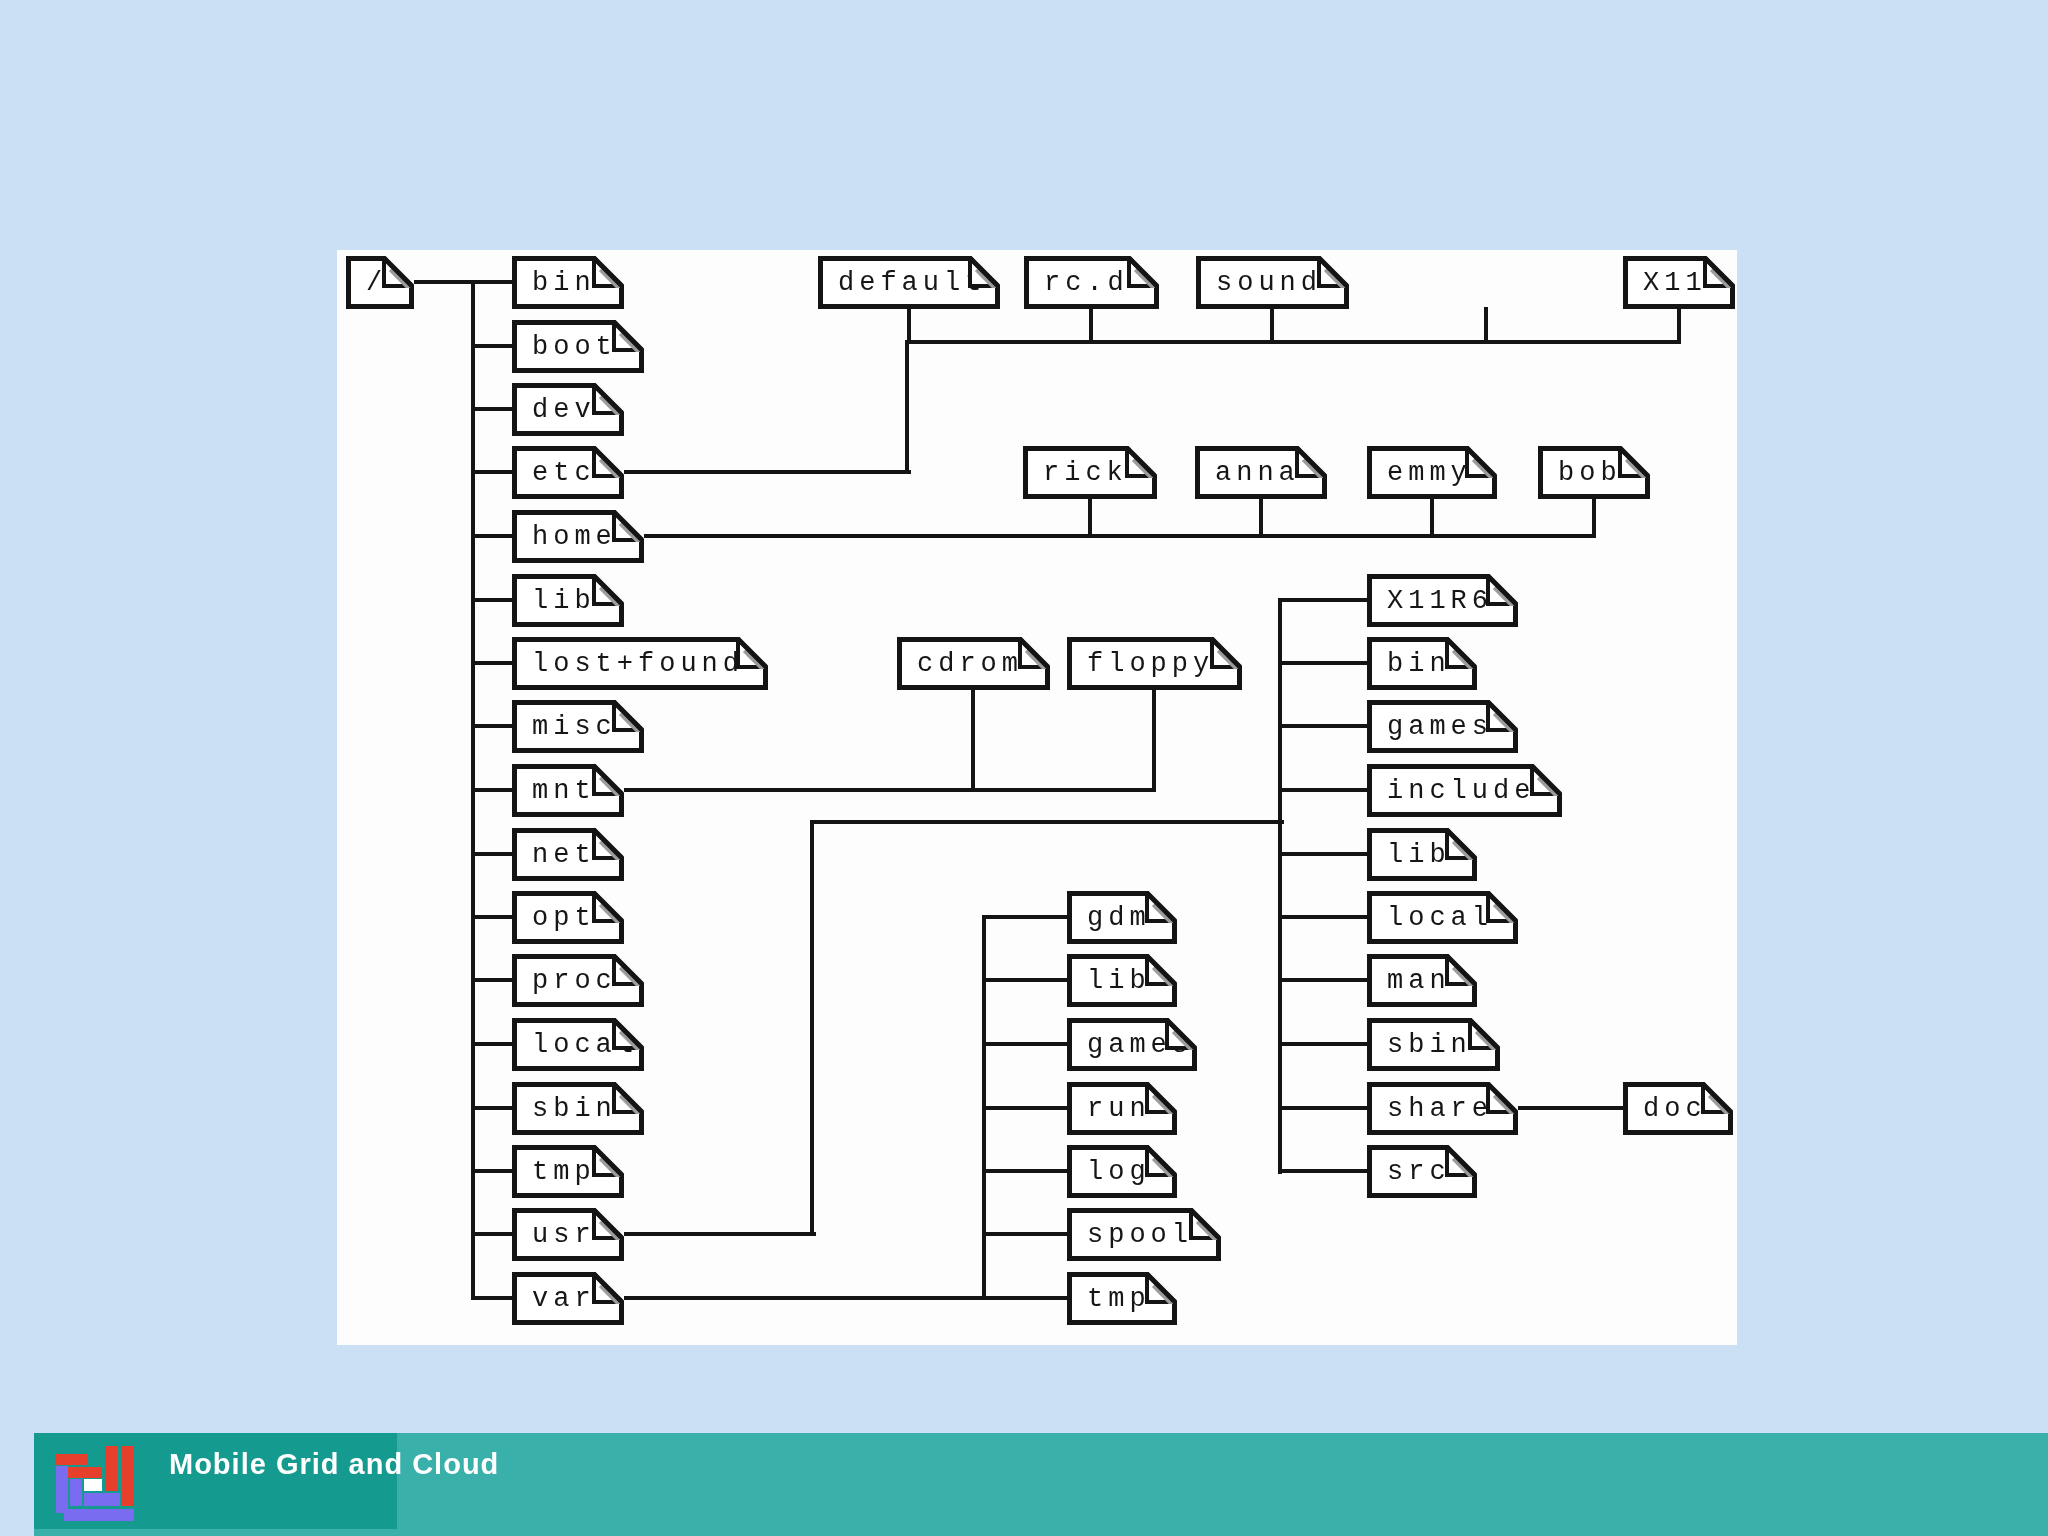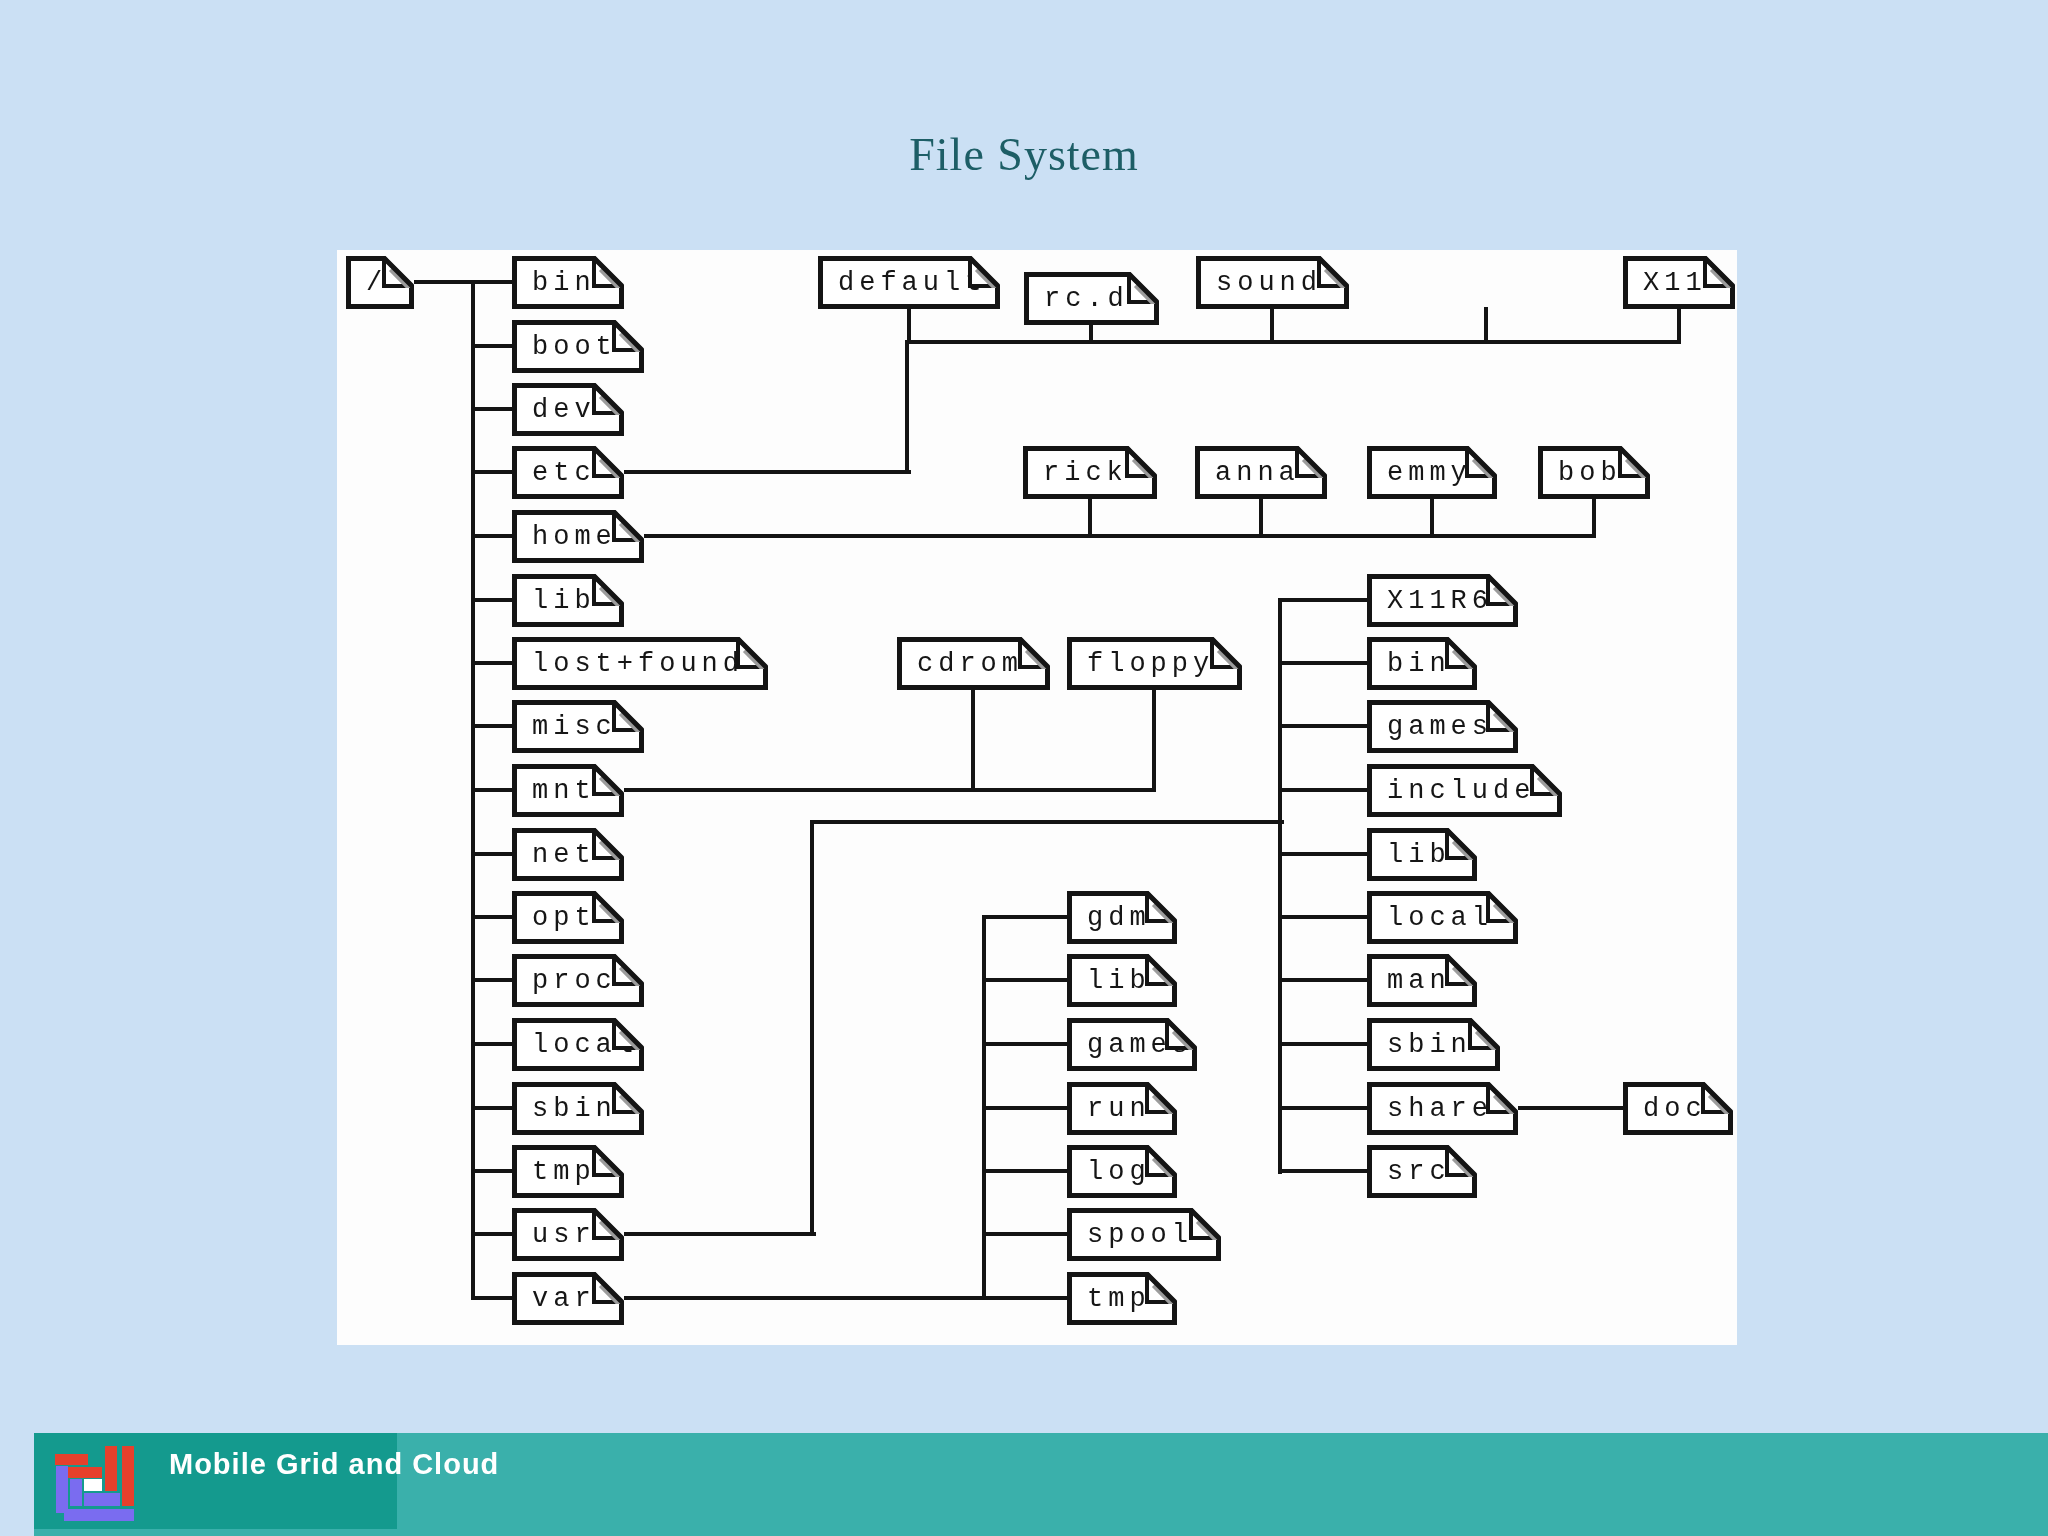--- a/index.html
+++ b/index.html
@@ -27,21 +27,20 @@
   .lg-purple{background:#7a6cf0;}
   .lg-white{background:#ffffff;}
   .footer-text{position:absolute;left:135px;top:12px;color:#ffffff;font-weight:bold;
         font-size:29px;line-height:38px;letter-spacing:1px;white-space:nowrap;}
 </style>
 </head>
 <body>
 
 <div class="slide">
 
-  <div class="title">File System</div>
 
   <div class="panel"></div>
 
   <div class="hl" style="left:414px;top:280px;width:61px"></div>
   <div class="vl" style="left:471px;top:280px;height:1020px"></div>
   <div class="hl" style="left:471px;top:280px;width:45px"></div>
   <div class="hl" style="left:471px;top:344px;width:45px"></div>
   <div class="hl" style="left:471px;top:407px;width:45px"></div>
   <div class="hl" style="left:471px;top:470px;width:45px"></div>
   <div class="hl" style="left:471px;top:534px;width:45px"></div>
@@ -268,21 +267,21 @@
 
   <div class="node" style="left:818px;top:256px;width:182px">
       <span class="lbl">default</span>
       <svg class="ear" viewBox="0 0 32 32">
         <path d="M0 0 H32 V32 Z" fill="#fdfdfd"></path>
         <path d="M2 2 L30 30 L2 30 Z" fill="#ffffff" stroke="#141414" stroke-width="4"></path>
         <path d="M9 13 L28 32" stroke="#9c9c9c" stroke-width="6" fill="none"></path>
         <path d="M0 0 L32 32" stroke="#141414" stroke-width="5"></path>
       </svg>
     </div>
-  <div class="node" style="left:1024px;top:272px;width:135px">
+  <div class="node" style="left:1024px;top:256px;width:135px">
       <span class="lbl">rc.d</span>
       <svg class="ear" viewBox="0 0 32 32">
         <path d="M0 0 H32 V32 Z" fill="#fdfdfd"></path>
         <path d="M2 2 L30 30 L2 30 Z" fill="#ffffff" stroke="#141414" stroke-width="4"></path>
         <path d="M9 13 L28 32" stroke="#9c9c9c" stroke-width="6" fill="none"></path>
         <path d="M0 0 L32 32" stroke="#141414" stroke-width="5"></path>
       </svg>
     </div>
   <div class="node" style="left:1196px;top:256px;width:153px">
       <span class="lbl">sound</span>

